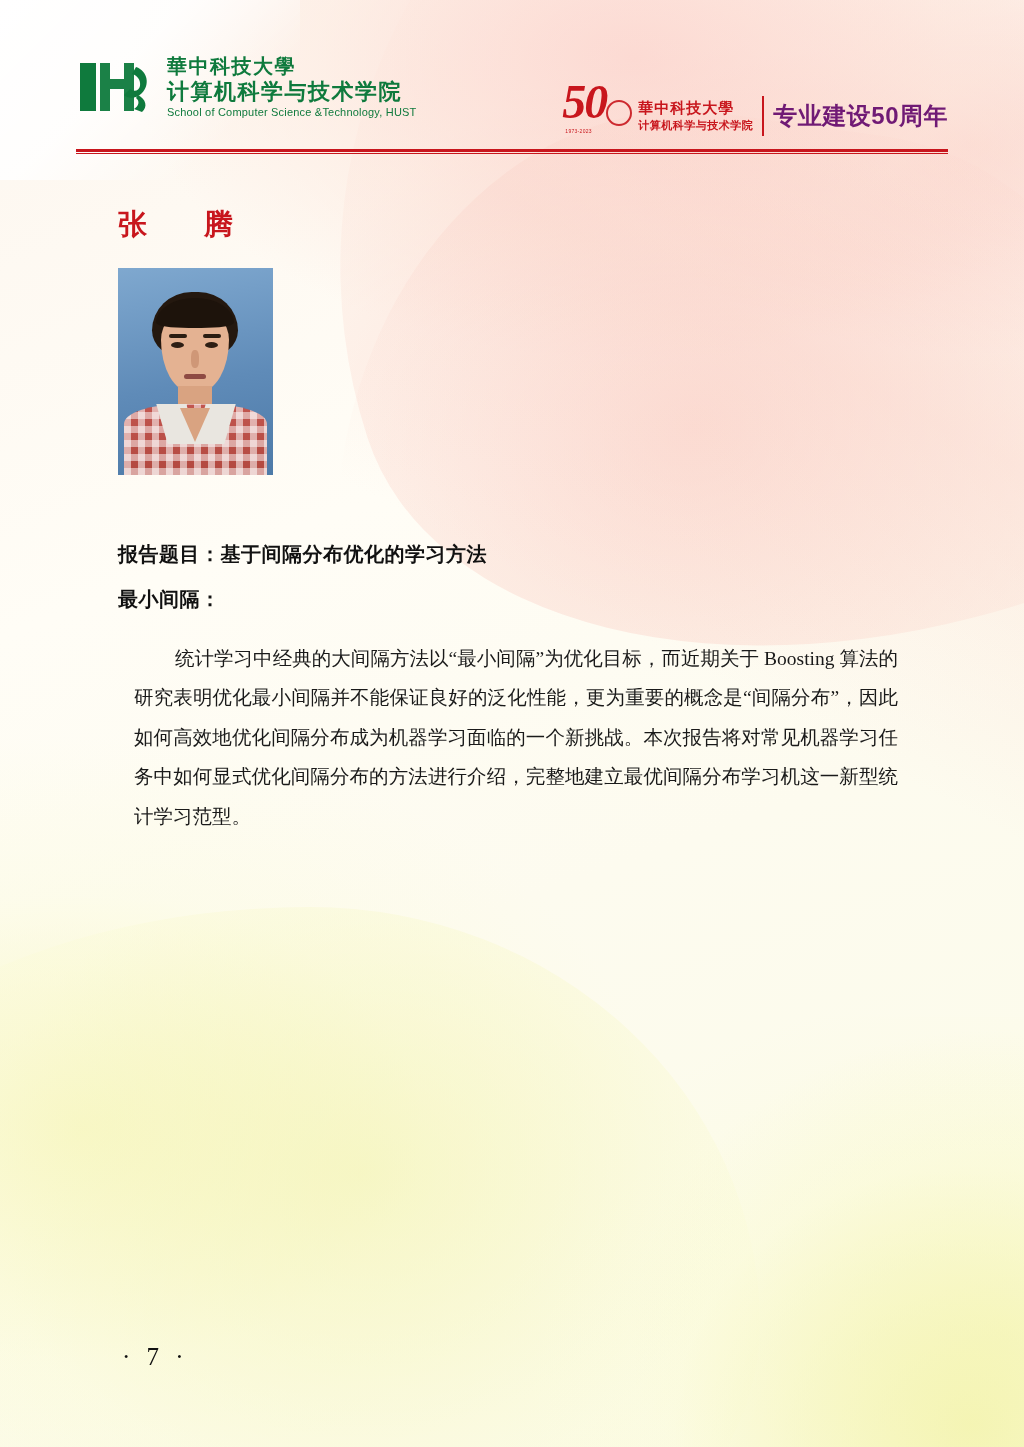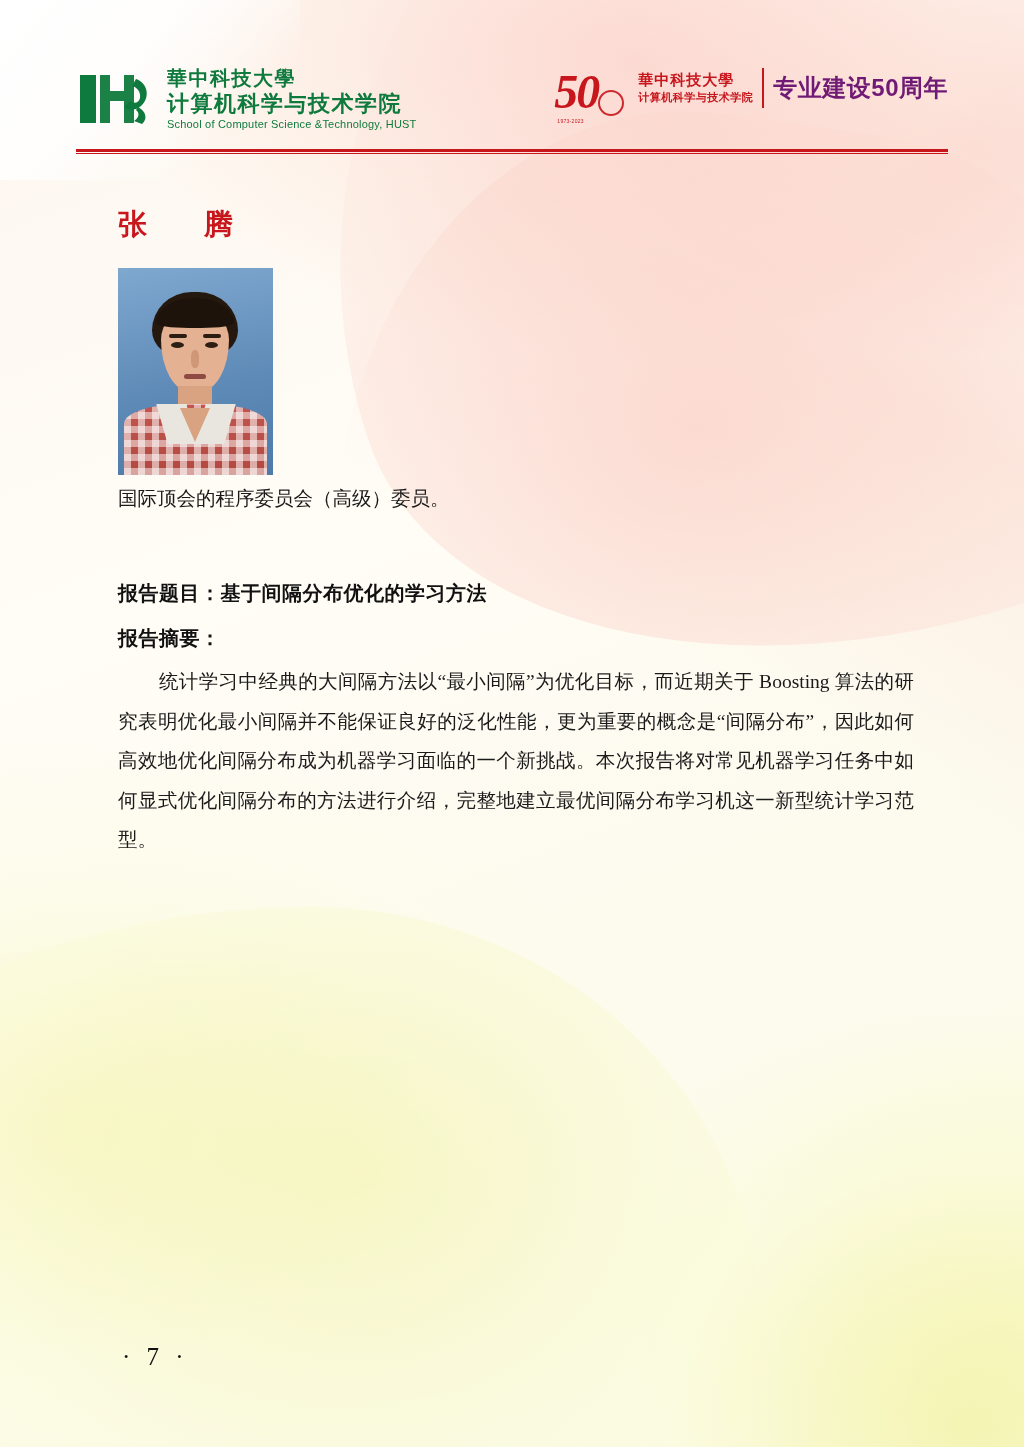--- a/index.html
+++ b/index.html
@@ -53,21 +53,21 @@
     background: radial-gradient(ellipse at 90% 95%, rgba(243,243,170,0.75) 0%, rgba(252,252,220,0.35) 45%, rgba(255,255,255,0) 75%);
   }
   .corner-white-tl {
     position: absolute; top: 0; left: 0; width: 300px; height: 180px;
     background: linear-gradient(135deg, #ffffff 0%, rgba(255,255,255,0.85) 40%, rgba(255,255,255,0) 75%);
   }
 
   
   .header {
     position: absolute;
-    top: 68px; left: 76px; right: 76px;
+    top: 56px; left: 76px; right: 76px;
     height: 88px;
     display: flex;
     align-items: flex-start;
     justify-content: space-between;
   }
   .logo-left {
     display: flex; align-items: center; gap: 13px;
   }
   .logo-mark {
     width: 78px; height: 56px;
@@ -93,22 +93,22 @@
     margin-top: 5px;
   }
   .school-en {
     font-family: "Liberation Sans", sans-serif;
     font-size: 11px;
     color: #0f7a3d;
     letter-spacing: 0.2px;
     margin-top: 4px;
   }
   .logo-right {
-    display: flex; align-items: flex-start; gap: 10px;
-    margin-top: 0;
+    display: flex; align-items: flex-end; gap: 2px;
+    margin-top: 22px;
   }
   .fifty-wrap {
     position: relative;
     width: 74px; height: 58px;
   }
   .fifty-text {
     font-family: "Liberation Serif", serif;
     font-weight: bold;
     font-style: italic;
     font-size: 48px;
@@ -270,21 +270,21 @@
   .gap-md { height: 18px; }
   .gap-sm { height: 10px; }
   .abstract {
     font-family: "Liberation Serif", serif;
     font-size: 19.5px;
     color: #1a1a1a;
     line-height: 2.02;
     text-align: justify;
     text-justify: inter-ideograph;
     text-indent: 2.1em;
-    margin: 0;
+    margin: 16px;
   }
 
   .page-number {
     position: absolute;
     left: 122px; bottom: 76px;
     font-family: "Liberation Serif", serif;
     font-size: 25px;
     color: #111;
     letter-spacing: 5px;
   }
@@ -353,30 +353,29 @@
       <span class="p-eye-r"></span>
       <span class="p-nose"></span>
       <span class="p-mouth"></span>
       <span class="p-neck"></span>
       <span class="p-shirt"></span>
       <span class="p-collar-l"></span>
       <span class="p-collar-r"></span>
       <span class="p-vneck"></span>
     </div>
     <div class="clear"></div>
-    <p class="para">国际顶会的程序委员会（高级）委员。</p>
   </div>
 
   <div class="gap-lg"></div>
 
   <p class="section-head"><span>报告题目：</span><span>基于间隔分布优化的学习方法</span></p>
 
   <div class="gap-md"></div>
 
-  <p class="section-head">报告摘要：</p>
+  <p class="section-head">最小间隔：</p>
 
   <div class="gap-sm"></div>
 
   <p class="abstract">统计学习中经典的大间隔方法以“最小间隔”为优化目标，而近期关于 Boosting 算法的研究表明优化最小间隔并不能保证良好的泛化性能，更为重要的概念是“间隔分布”，因此如何高效地优化间隔分布成为机器学习面临的一个新挑战。本次报告将对常见机器学习任务中如何显式优化间隔分布的方法进行介绍，完整地建立最优间隔分布学习机这一新型统计学习范型。</p>
 
 </div>
 
 <div class="page-number">· 7 ·</div>
 
 </body></html>

